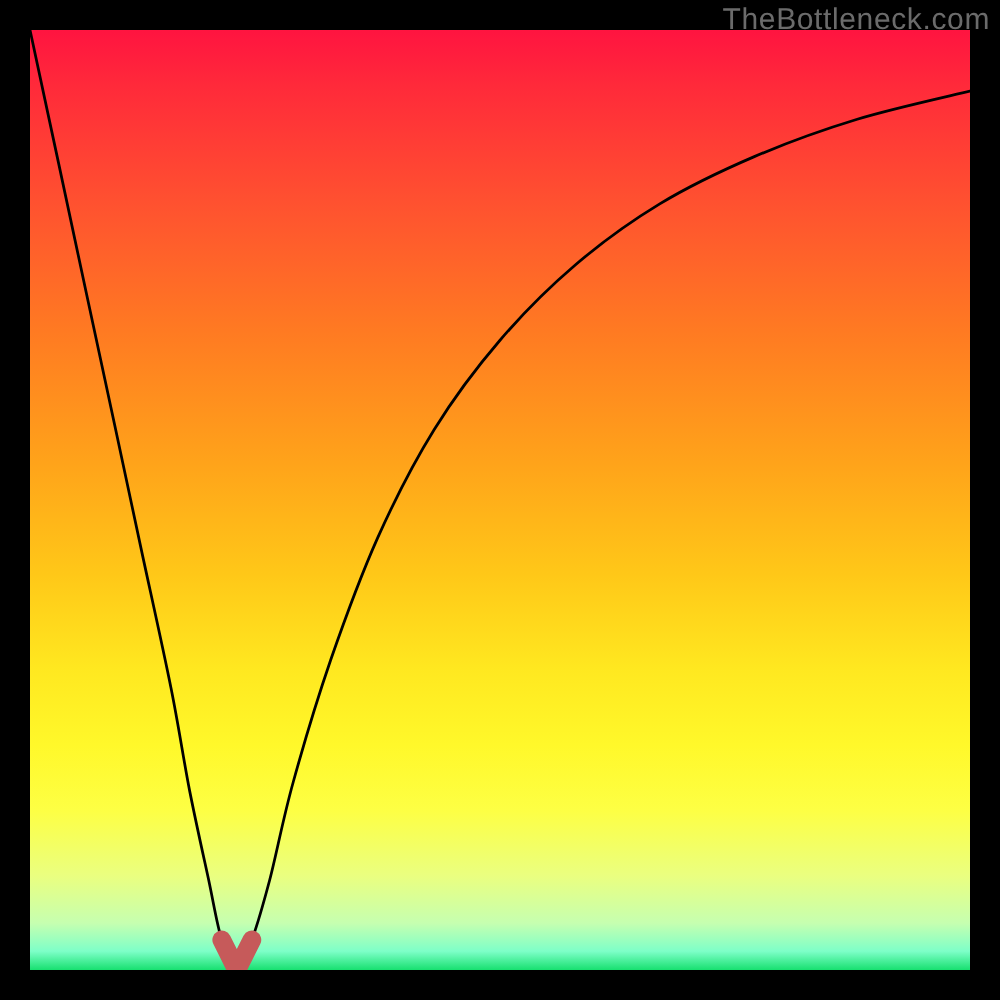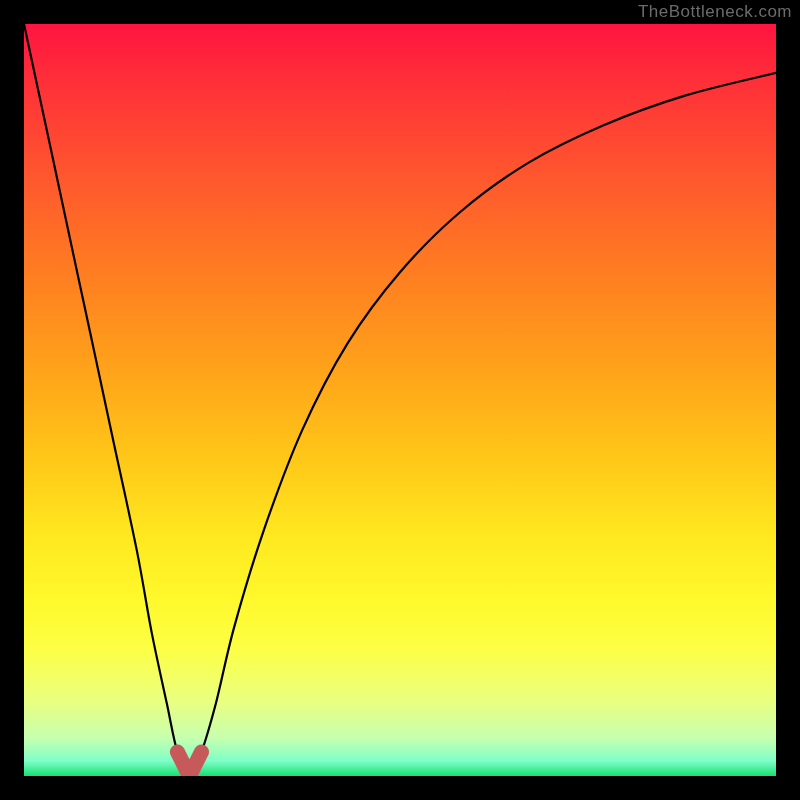--- a/index.html
+++ b/index.html
@@ -40,21 +40,21 @@
       #c6ffb0 95%,
       #7effc8 98%,
       #17e070 100%
     );
   }
   .watermark {
     position: absolute;
     top: 2px;
     right: 8px;
     color: #6b6b6b;
-    font-size: 17px;
+    font-size: 24px;
     letter-spacing: 0.5px;
     z-index: 5;
   }
   svg.overlay {
     position: absolute;
     left: 0;
     top: 0;
     width: 752px;
     height: 752px;
     display: block;

